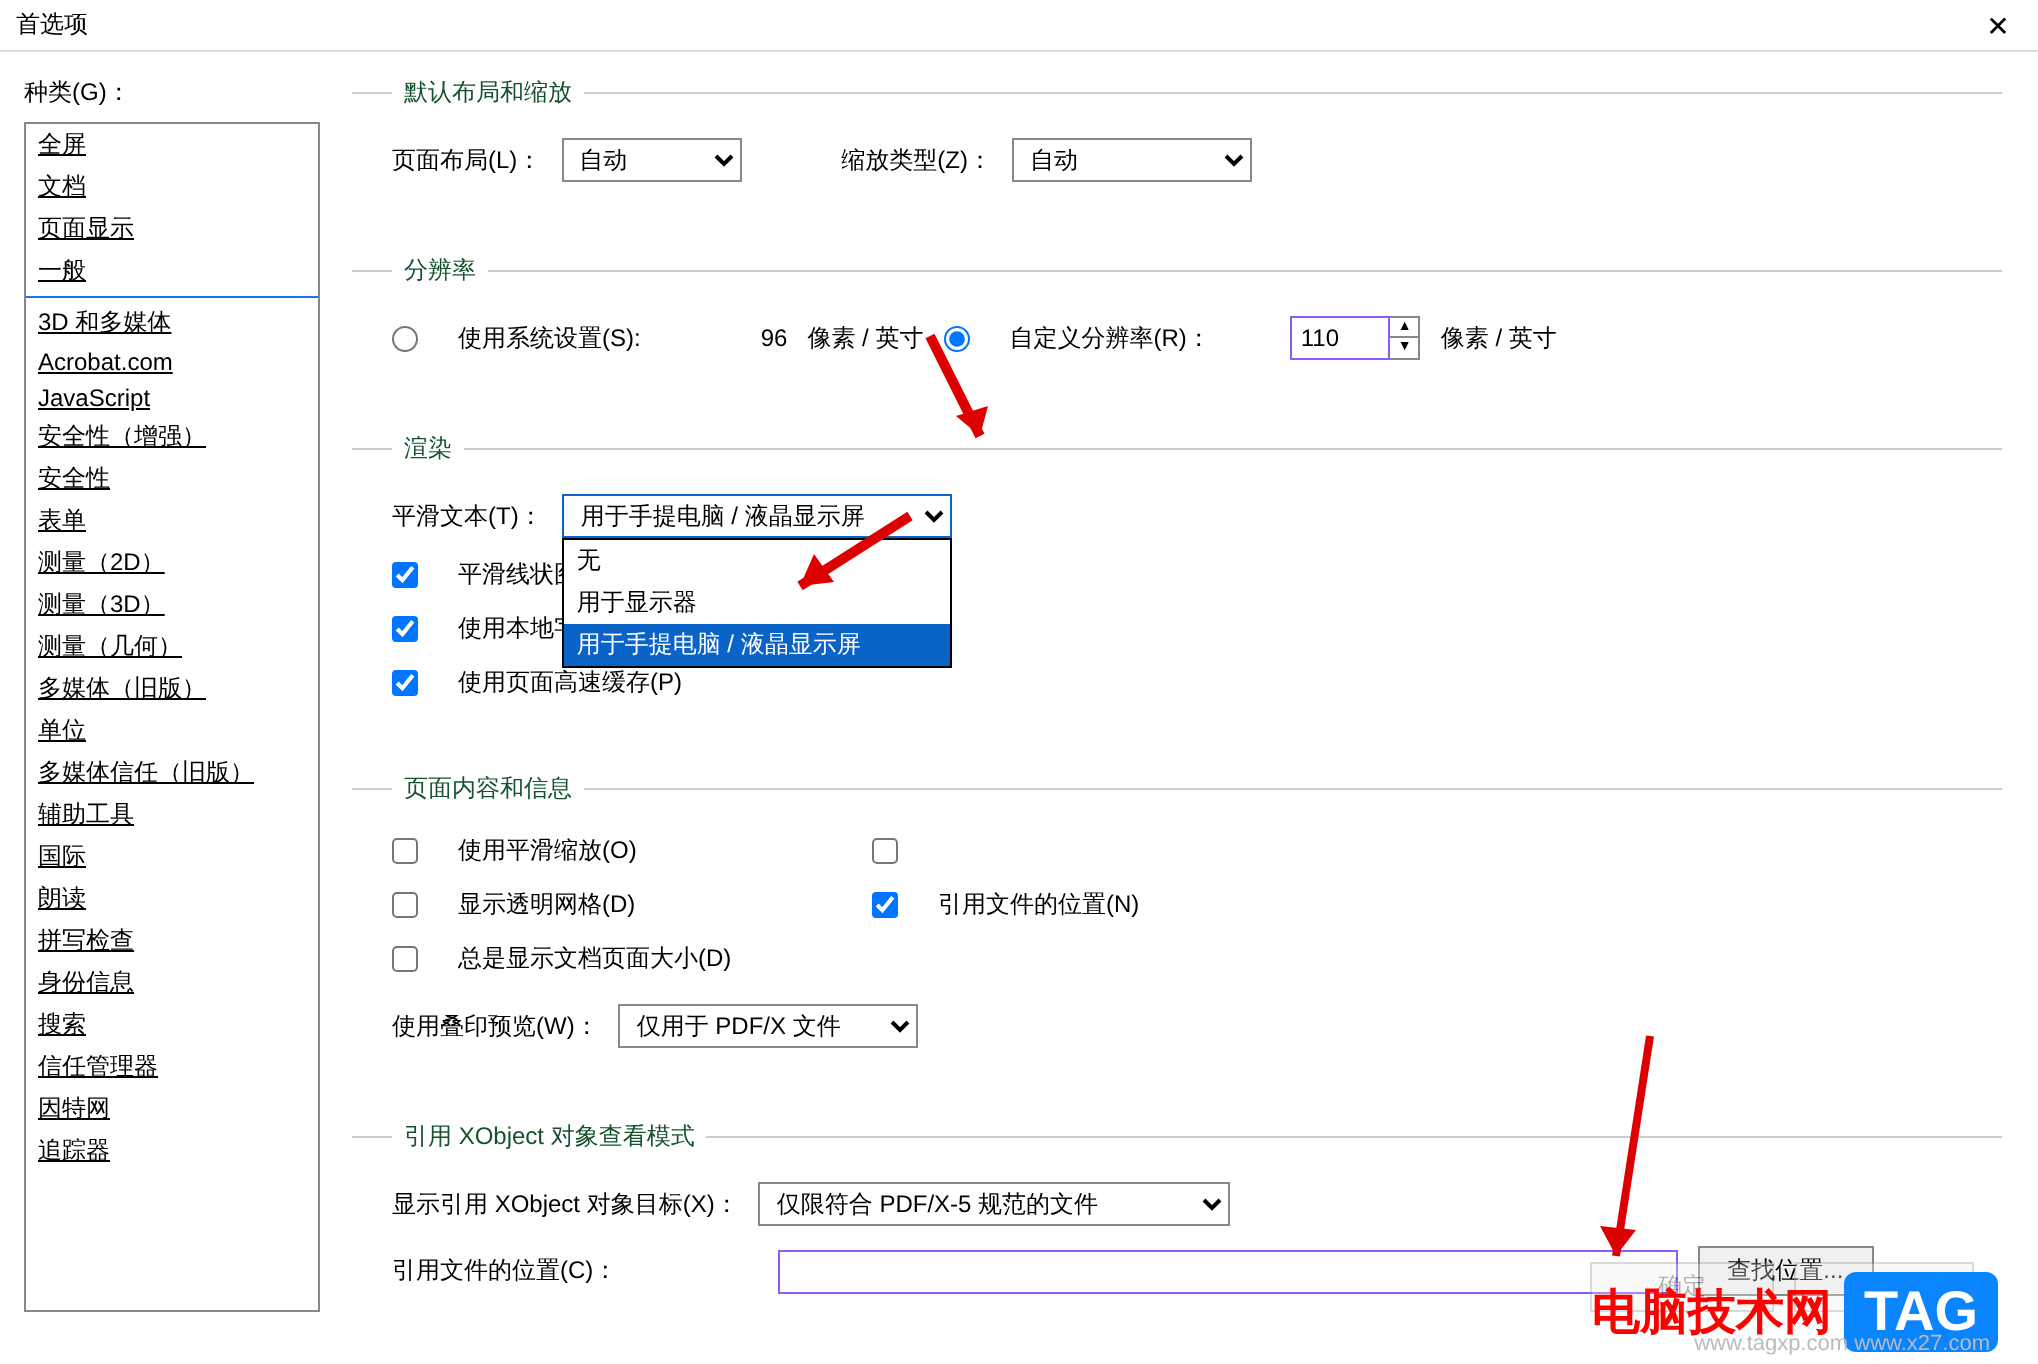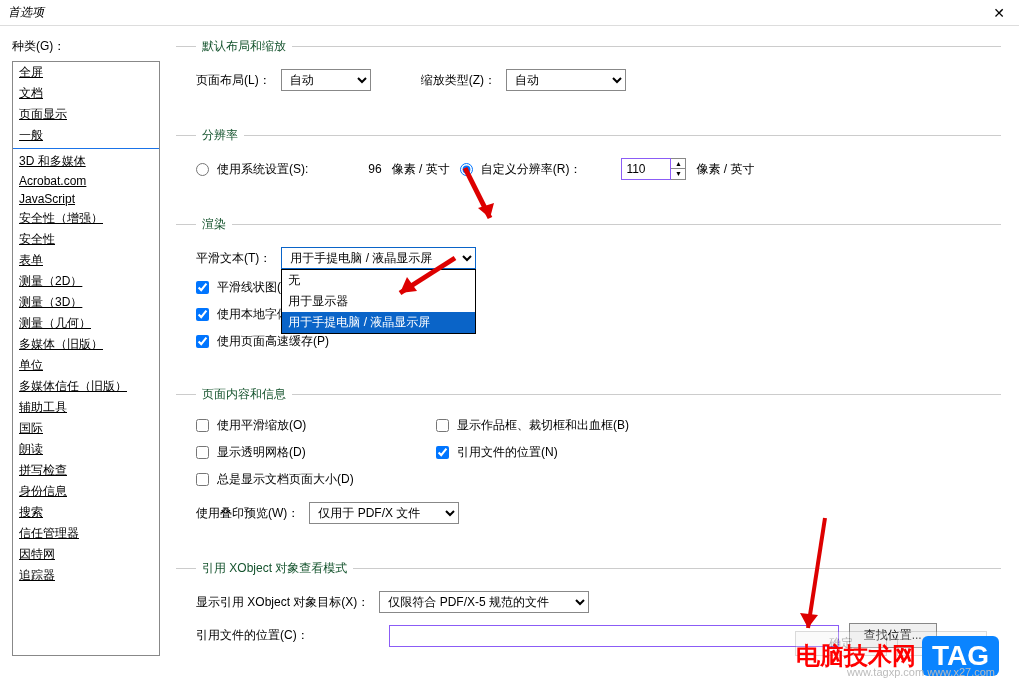--- a/index.html
+++ b/index.html
@@ -1,18 +1,18 @@
 <!DOCTYPE html>
 <html><head>
 <meta charset="utf-8">
 <style>
 * { box-sizing: border-box; margin: 0; padding: 0; font-family: "Microsoft YaHei", sans-serif; font-size: 12px; }
 body { background: #fff; width: 1019px; height: 682px; position: relative; overflow: hidden; }
 .titlebar { height: 26px; display: flex; align-items: center; padding: 0 8px; border-bottom: 1px solid #ddd; }
-.titlebar .title { flex: 1; font-style: italic; }
+.titlebar .title { flex: 1; }
 .close-btn { width: 24px; text-align: center; cursor: pointer; font-size: 14px; }
 .content { display: flex; padding: 12px; gap: 10px; height: calc(100% - 26px); }
 .sidebar { width: 148px; }
 .sidebar-label { margin-bottom: 6px; }
 .listbox { border: 1px solid #888; height: 595px; overflow: hidden; text-decoration: underline; }
 .listbox .item { padding: 2px 6px; cursor: pointer; }
 .listbox .item.selected { color: #000; }
 .listbox .sep { border-bottom: 1px solid #1a73e8; margin: 2px 0; }
 .main { flex: 1; padding: 0 6px; position: relative; }
 fieldset { border: 1px solid #ccc; border-left: none; border-right: none; border-bottom: none; padding: 14px 10px 18px 20px; margin-bottom: 8px; position: relative; }
@@ -23,21 +23,21 @@
 input[type=text] { border: 1px solid #8b5cf6; height: 22px; padding: 1px 4px; }
 .dropdown-open { position: absolute; border: 1px solid #000; background: #fff; z-index: 10; }
 .dropdown-open .opt { padding: 2px 6px; }
 .dropdown-open .opt.hl { background: #0a64c8; color: #fff; }
 .spinner { display: flex; align-items: center; }
 .spinner input { width: 50px; }
 .spinbtns { display: flex; flex-direction: column; border: 1px solid #888; border-left: none; height: 22px; }
 .spinbtns div { width: 14px; height: 10px; font-size: 7px; text-align: center; line-height: 9px; border-bottom: 1px solid #888; cursor: pointer; }
 .spinbtns div:last-child { border-bottom: none; }
 .chk-grid { display: grid; grid-template-columns: 230px 230px; gap: 10px 10px; }
-.chk { display: flex; align-items: center; gap: 8px; }
+.chk { display: flex; align-items: center; gap: 20px; }
 button.std { border: 1px solid #888; background: #f0f0f0; padding: 3px 14px; cursor: pointer; }
 .footer-btns { position: absolute; right: 20px; bottom: 14px; display: flex; gap: 10px; }
 .watermark { position: absolute; right: 20px; bottom: 6px; display: flex; align-items: center; gap: 6px; z-index: 50; }
 .watermark .txt1 { color: #ff0000; font-size: 24px; font-weight: bold; }
 .watermark .tag { background: #0a84ff; color: #fff; font-size: 28px; font-weight: bold; padding: 4px 10px; border-radius: 6px; }
 .watermark .url { position: absolute; right: 4px; bottom: -2px; font-size: 11px; color: #bbb; }
 .arrow-red { position: absolute; z-index: 20; }
 </style>
 </head>
 <body>
@@ -154,21 +154,20 @@
 
     <fieldset>
       <legend>页面内容和信息</legend>
       <div class="chk-grid">
         <label class="chk">
             <input type="checkbox" style="">
             <span>使用平滑缩放(O)</span>
           </label>
         <label class="chk">
             <input type="checkbox" style="">
-            <span>显示作品框、裁切框和出血框(B)</span>
           </label>
         <label class="chk">
             <input type="checkbox" style="">
             <span>显示透明网格(D)</span>
           </label>
         <label class="chk">
             <input type="checkbox" checked="" style="">
             <span>引用文件的位置(N)</span>
           </label>
         <label class="chk">
@@ -179,21 +178,21 @@
       <div class="row" style="margin-top:14px">
         <label>使用叠印预览(W)：</label>
         <select style="width:150px"><option>仅用于 PDF/X 文件</option></select>
       </div>
     </fieldset>
 
     <fieldset>
       <legend>引用 XObject 对象查看模式</legend>
       <div class="row">
         <label>显示引用 XObject 对象目标(X)：</label>
-        <select style="width:210px"><option>仅限符合 PDF/X-5 规范的文件</option></select>
+        <select style="width:236px"><option>仅限符合 PDF/X-5 规范的文件</option></select>
       </div>
       <div class="row">
         <label>引用文件的位置(C)：</label>
         <span style="width:60px"></span>
         <input type="text" style="width: 450px;" value="">
         <button class="std">查找位置...</button>
       </div>
     </fieldset>
 
     <div class="footer-btns">

